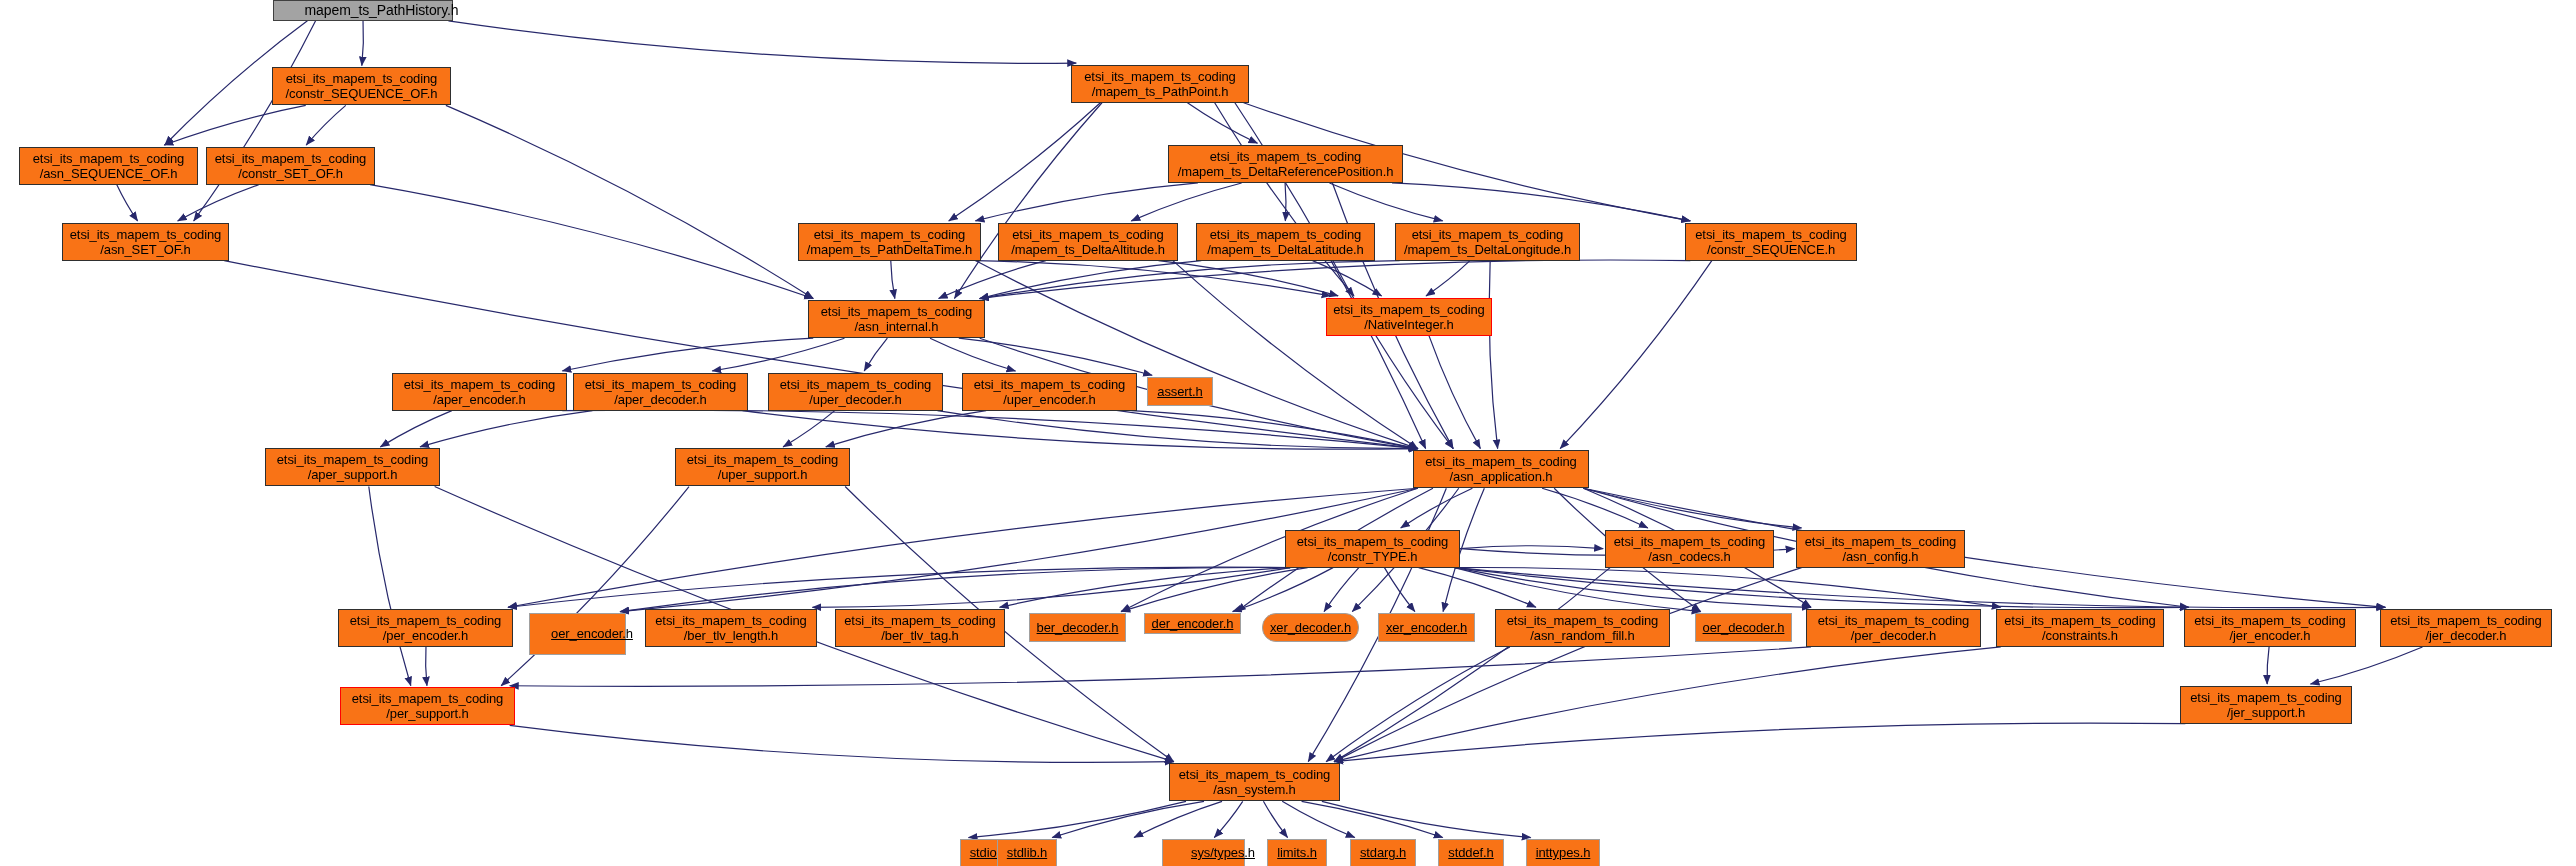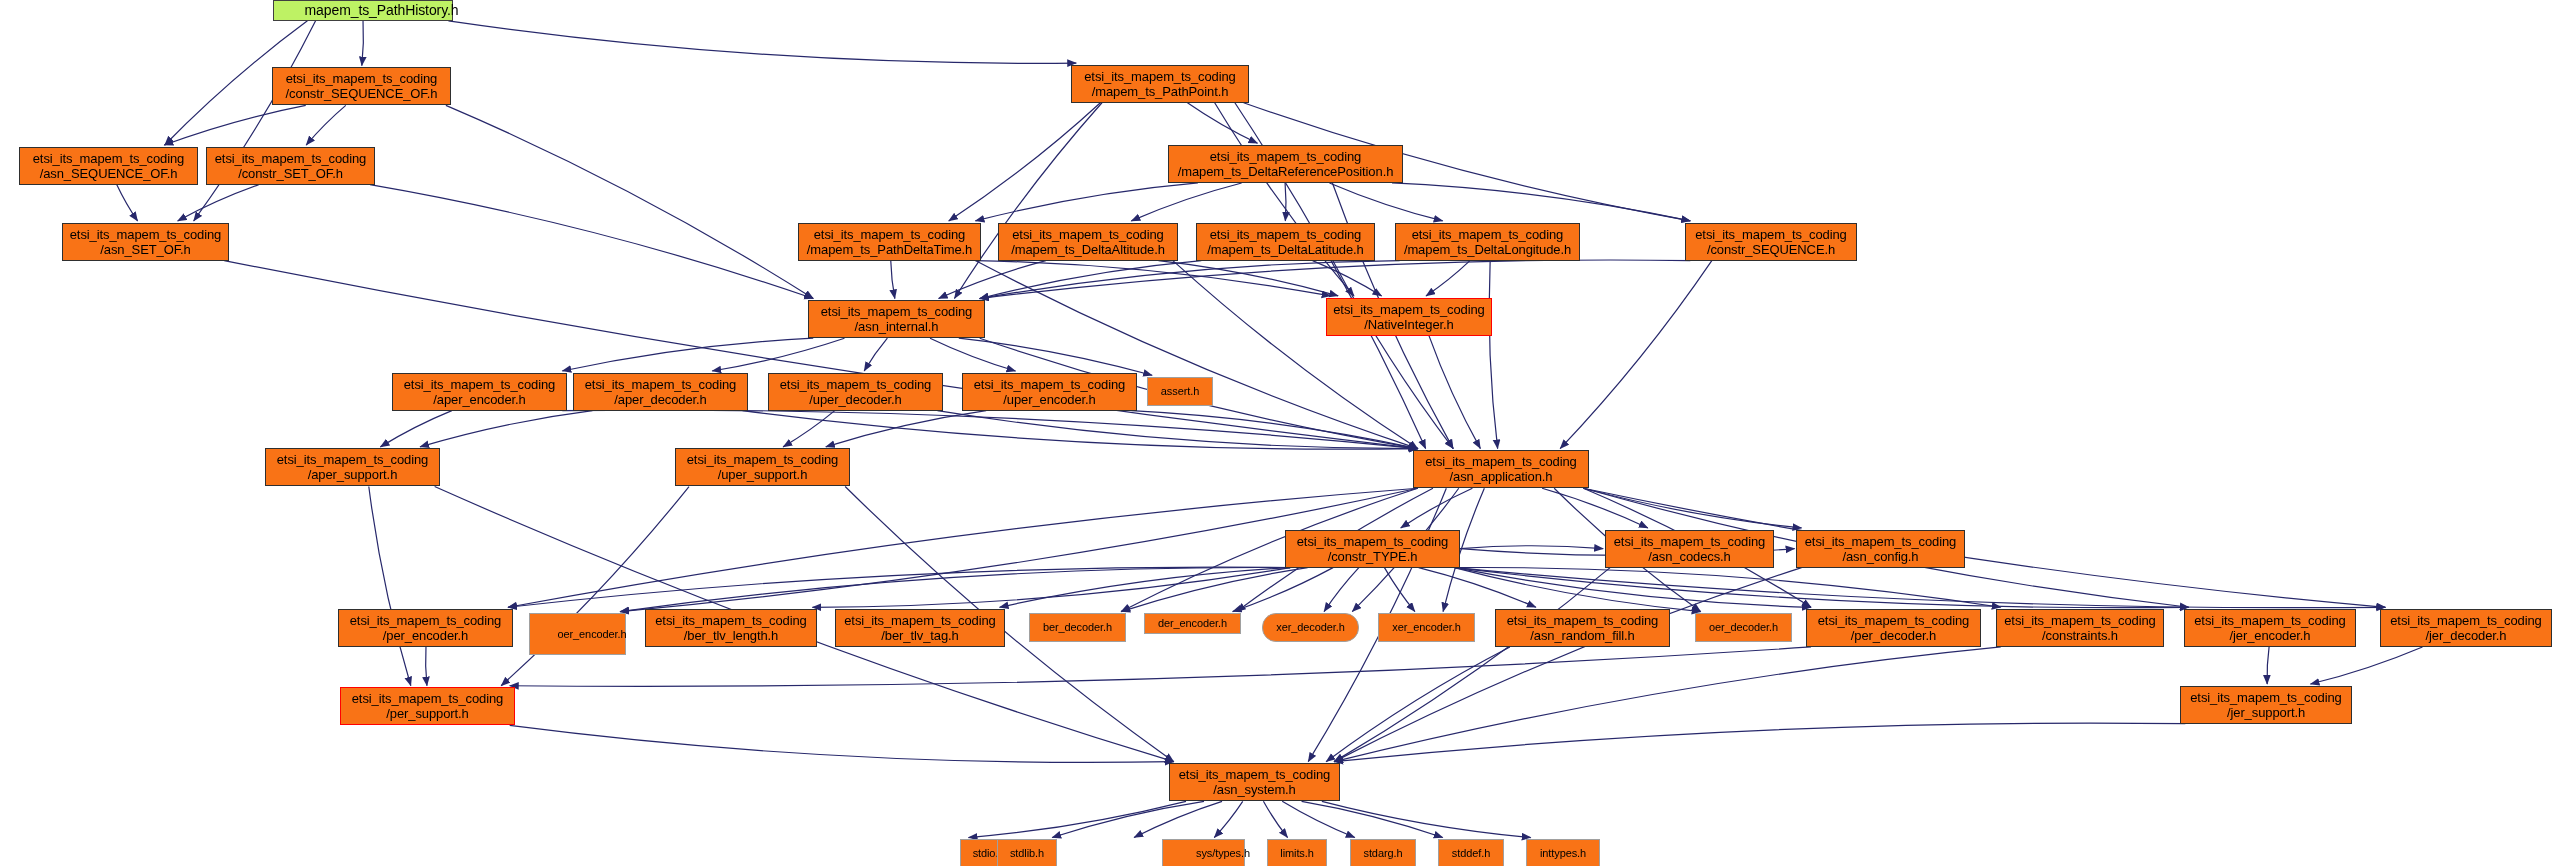--- a/index.html
+++ b/index.html
@@ -16,22 +16,22 @@
     background:#f97316;
     border:0.9px solid #404040;
     color:#000000;
     line-height:1.18;
     white-space:pre-line;
     letter-spacing:-0.1px;
     z-index:5;
   }
   .node.two-line{font-size:13px;}
   .node.one-line{font-size:13px;}
-  .node.sys{border:0.9px solid #a0a0a0;font-size:11px;}
-  .node.root{background:#bef264;border:0.9px solid #404040;font-size:14px;padding-left:37px;}
+  .node.sys{border:0.9px solid #a0a0a0;font-size:13px;text-decoration:underline;}
+  .node.root{background:#a3a3a3;border:0.9px solid #404040;font-size:14px;padding-left:37px;}
   .node.hl{border:0.9px solid #ff0000;}
   .node.thick{border:0.9px solid #2f2f2f;}
 </style>
 </head>
 <body>
 
 <div id="graph">
   <svg id="edges" xmlns="http://www.w3.org/2000/svg" viewBox="0 0 2987 1005" width="2576" height="867">
     <defs>
       <marker id="arrow" markerWidth="9" markerHeight="9" refX="7.5" refY="3.2" orient="auto" markerUnits="strokeWidth">

